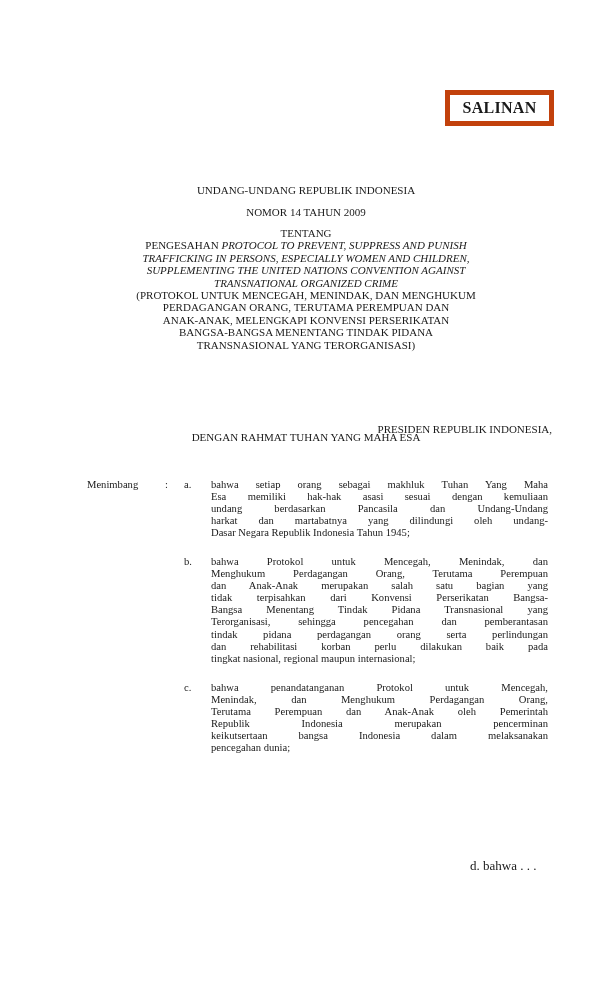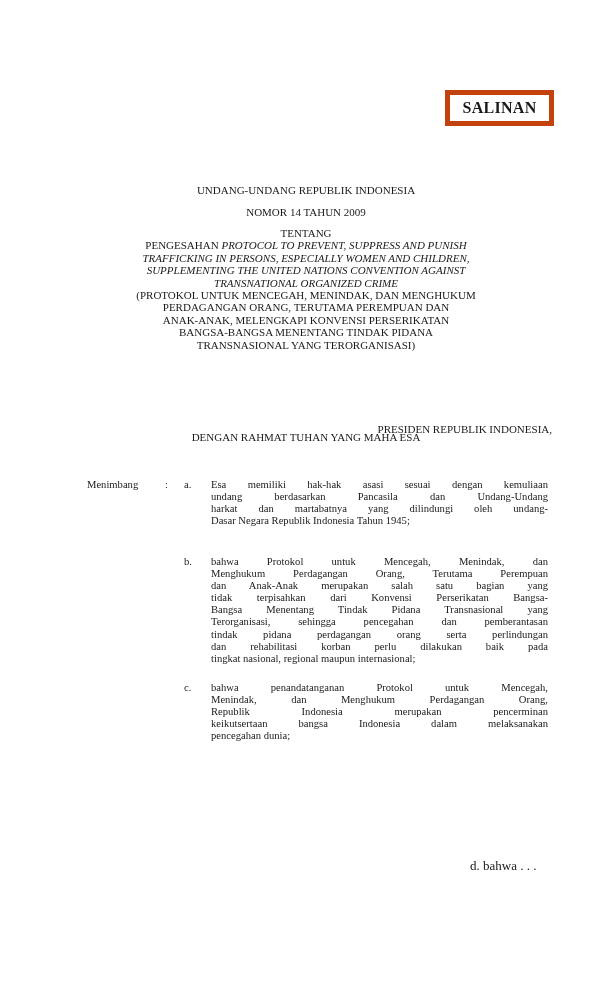--- a/index.html
+++ b/index.html
@@ -79,20 +79,21 @@
   <div>PRESIDEN REPUBLIK INDONESIA,</div>
 </div>
 
 <div class="consider">
   <span class="lbl">Menimbang</span>
   <span class="colon">:</span>
 
   <div class="item ia">
     <span class="letter">a.</span>
     <div class="text">
+      <span class="line">bahwa setiap orang sebagai makhluk Tuhan Yang Maha</span>
       <span class="line">Esa memiliki hak-hak asasi sesuai dengan kemuliaan</span>
       <span class="line">undang berdasarkan Pancasila dan Undang-Undang</span>
       <span class="line">harkat dan martabatnya yang dilindungi oleh undang-</span>
       <span class="line last">Dasar Negara Republik Indonesia Tahun 1945;</span>
     </div>
   </div>
 
   <div class="item ib">
     <span class="letter">b.</span>
     <div class="text">
@@ -106,20 +107,21 @@
       <span class="line">dan rehabilitasi korban perlu dilakukan baik pada</span>
       <span class="line last">tingkat nasional, regional maupun internasional;</span>
     </div>
   </div>
 
   <div class="item ic">
     <span class="letter">c.</span>
     <div class="text">
       <span class="line">bahwa penandatanganan Protokol untuk Mencegah,</span>
       <span class="line">Menindak, dan Menghukum Perdagangan Orang,</span>
+      <span class="line">Terutama Perempuan dan Anak-Anak oleh Pemerintah</span>
       <span class="line">Republik Indonesia merupakan pencerminan</span>
       <span class="line">keikutsertaan bangsa Indonesia dalam melaksanakan</span>
       <span class="line last">pencegahan dunia;</span>
     </div>
   </div>
 </div>
 
 <div class="footer">d. bahwa . . .</div>
 
 </body></html>

